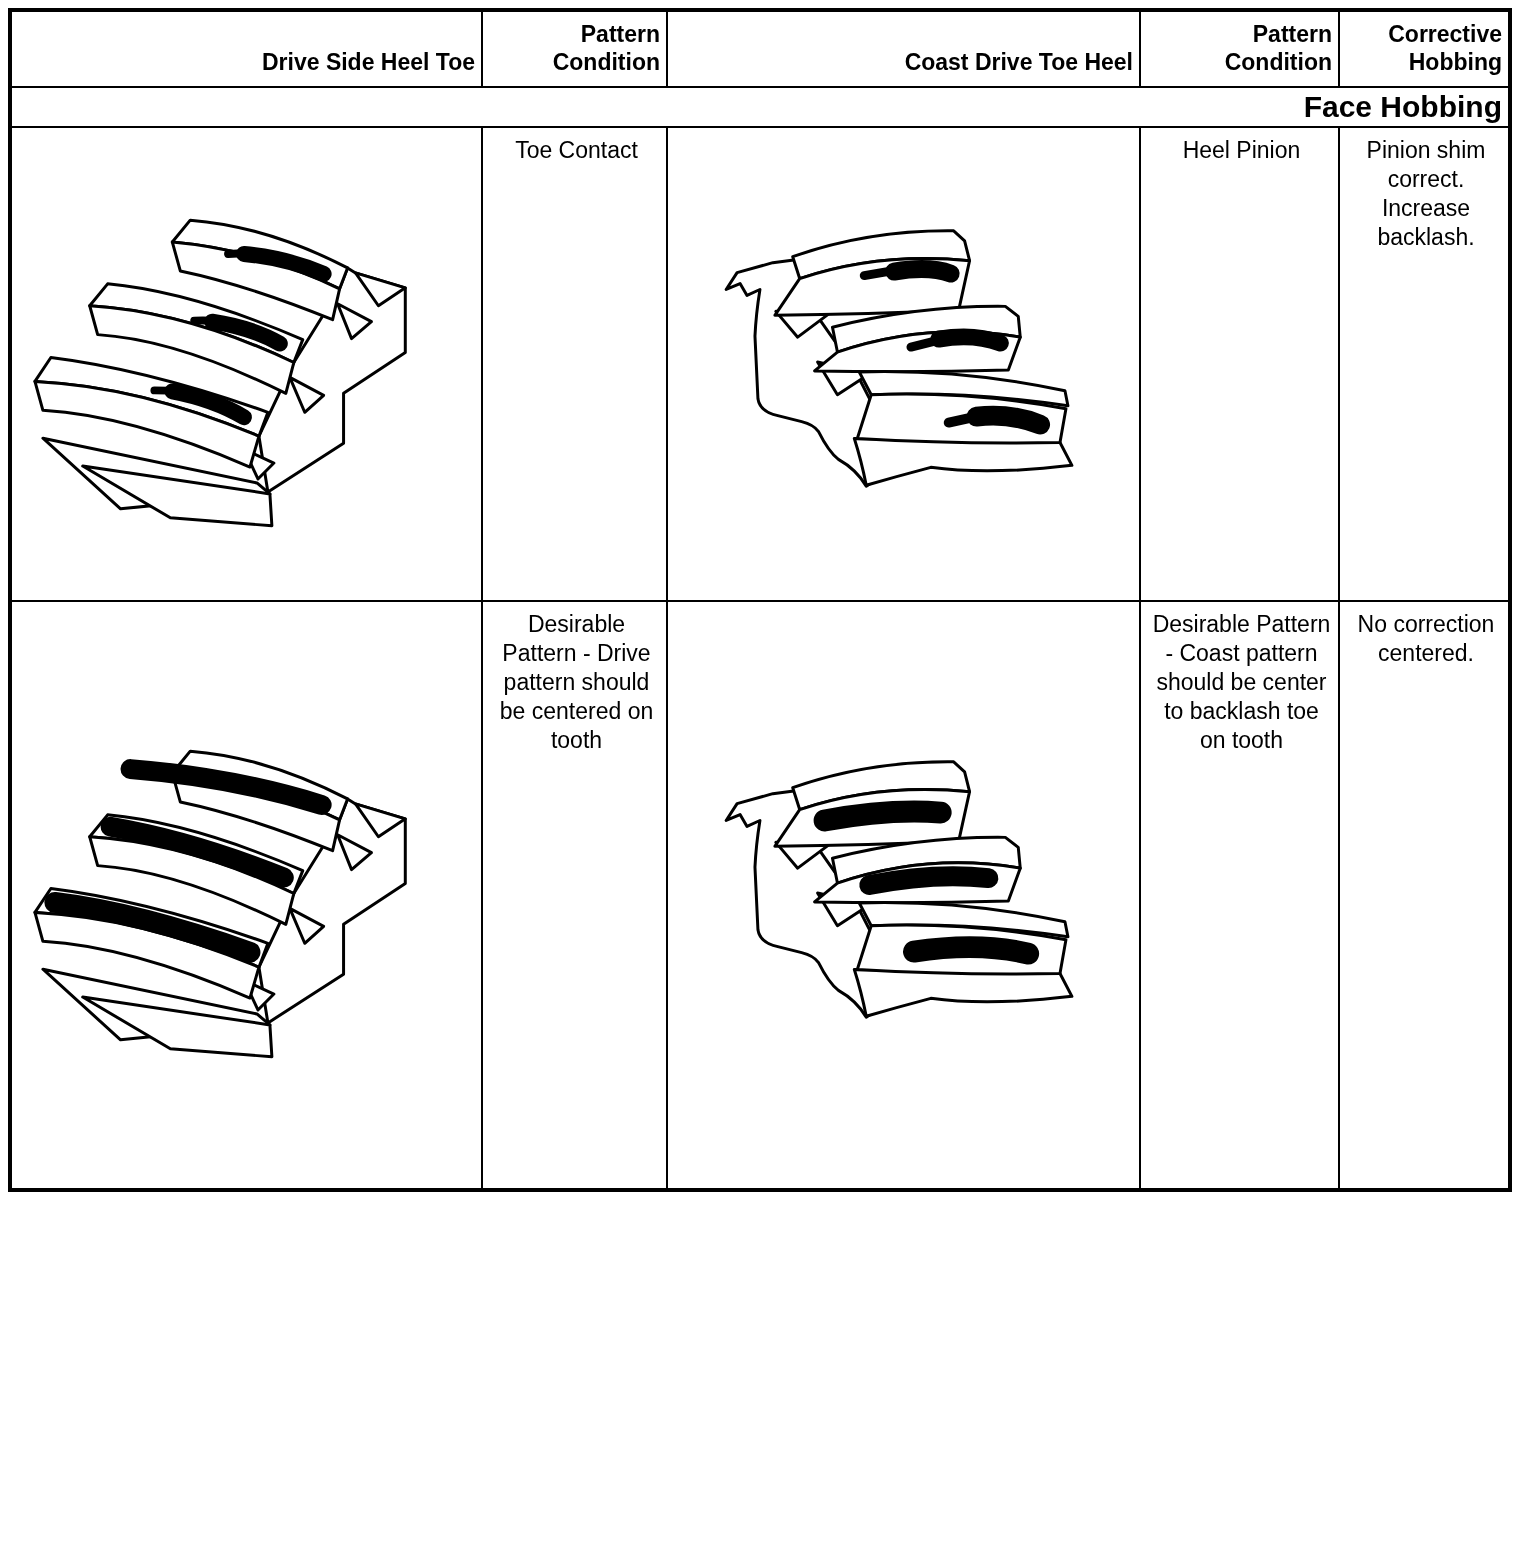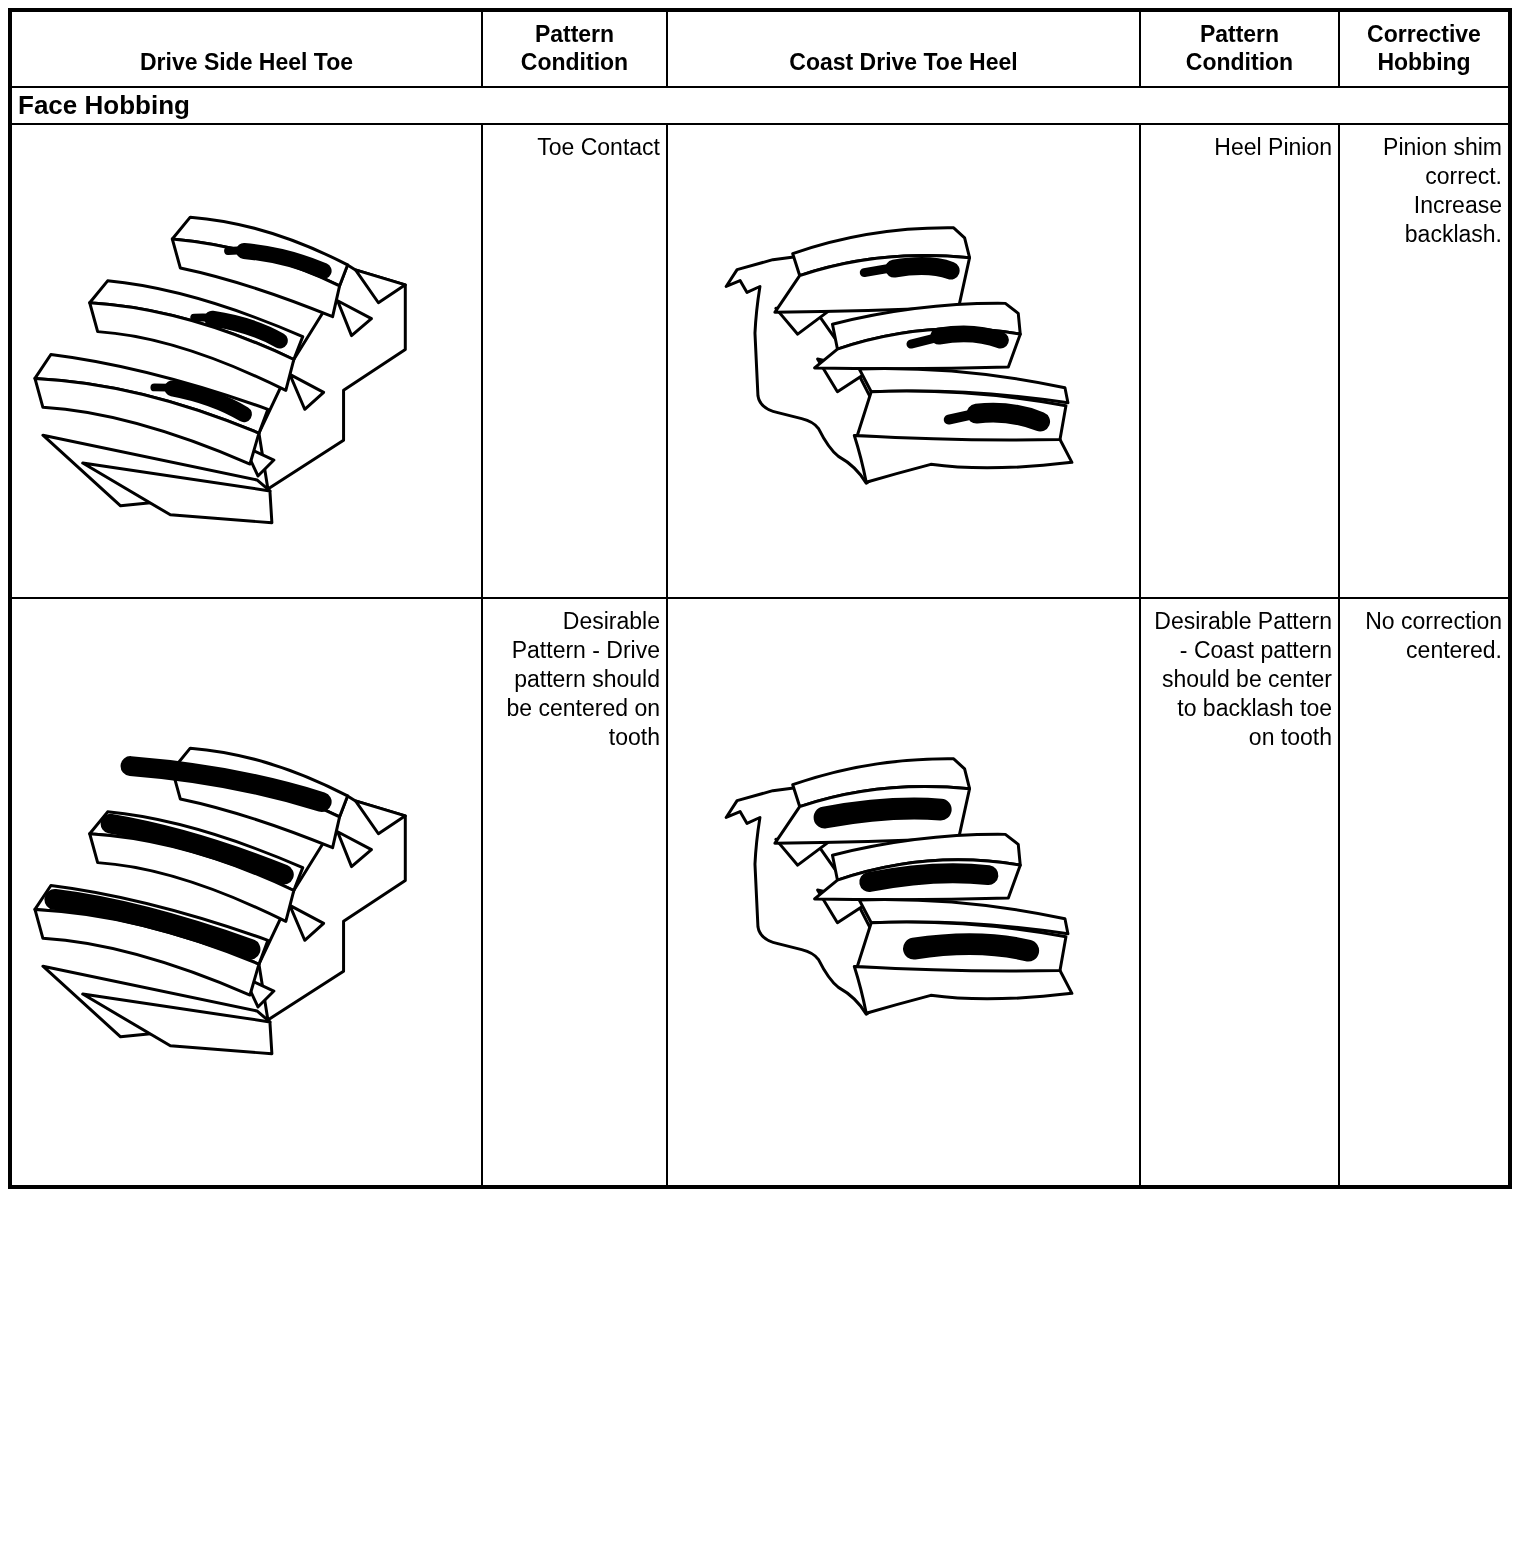--- a/index.html
+++ b/index.html
@@ -1,22 +1,22 @@
 <!DOCTYPE html>
 <html><head>
 <meta charset="utf-8">
 <style>
   html,body{margin:0;padding:0;background:#fff;}
   body{font-family:"Liberation Sans","DejaVu Sans",sans-serif;color:#000;}
   .page{width:1520px;height:1548px;box-sizing:border-box;padding:8px;background:#fff;}
   table.pattern-table{border-collapse:collapse;table-layout:fixed;width:1504px;border:4px solid #000;}
   td,th{border:2px solid #000;box-sizing:border-box;overflow:hidden;}
-  th{font-size:23px;font-weight:bold;text-align:center;vertical-align:bottom;padding:4px 6px 10px 6px;line-height:28px;}
-  td.txt{font-size:23px;font-weight:normal;text-align:right;vertical-align:top;padding:8px 6px 6px 10px;line-height:29px;}
-  td.section{font-size:26px;font-weight:bold;text-align:left;vertical-align:middle;padding:2px 6px;}
+  th{font-size:23px;font-weight:bold;text-align:right;vertical-align:bottom;padding:4px 6px 10px 6px;line-height:28px;}
+  td.txt{font-size:23px;font-weight:normal;text-align:center;vertical-align:top;padding:8px 6px 6px 10px;line-height:29px;}
+  td.section{font-size:30px;font-weight:bold;text-align:right;vertical-align:middle;padding:2px 6px;}
   td.illus{text-align:center;vertical-align:middle;padding:0;}
   .hdr-row{height:77px;}
   .section-row{height:33px;}
   .data-row-1{height:474px;}
   .data-row-2{height:589px;}
   .data-row-3{height:462px;}
   svg.gear{display:block;margin:0 auto;}
   .ln{fill:#ffffff;stroke:#000000;stroke-width:3;stroke-linejoin:round;}
   .band{fill:none;stroke:#000000;stroke-linecap:round;}
   .blob{fill:#000000;stroke:none;}

